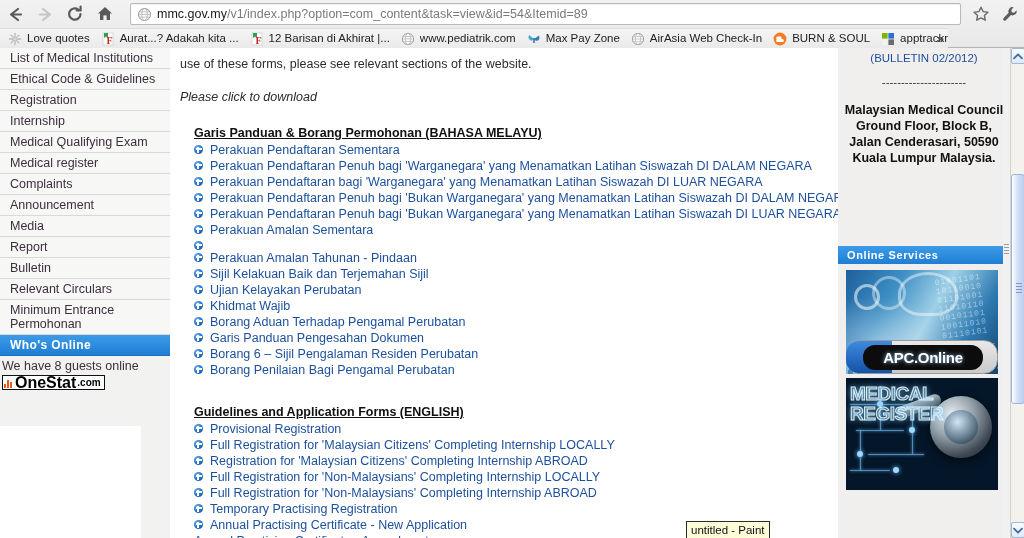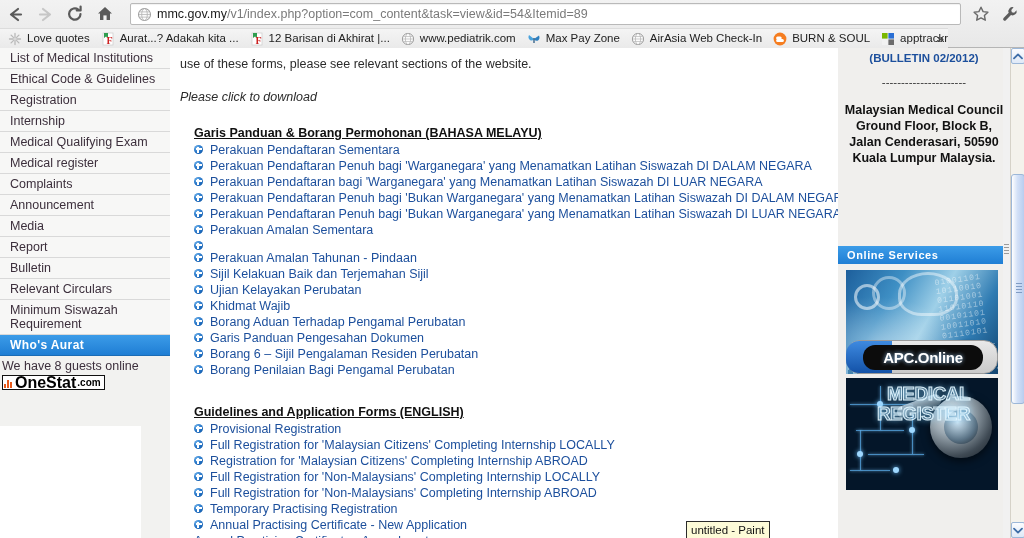--- a/index.html
+++ b/index.html
@@ -146,21 +146,21 @@
   }
 
   
   #right-col {
     position:absolute; left:838px; top:0; width:172px; height:490px;
     background:#f0efed;
   }
   #bulletin-box {
     background:#f0efed; padding:4px 6px 0 6px; text-align:center;
   }
-  #bulletin-label { font-size:11.5px; color:#1c4f9c; font-weight:bold; }
+  #bulletin-label { font-size:11.5px; color:#1c4f9c; font-weight:normal; }
   #bulletin-rule { font-size:11.5px; color:#333; margin-top:12px; letter-spacing:0px; }
   #address-block {
     text-align:center; font-size:12.5px; color:#111; line-height:16px;
     margin-top:14px; font-weight:bold;
   }
   #online-services-bar {
     position:absolute; left:0; top:198px; width:169px; height:18px;
     background:linear-gradient(#3c9ce8,#1f7ed4);
     color:#ffffff; font-weight:bold; font-size:11px; letter-spacing:0.6px;
     display:flex; align-items:center; padding-left:9px;
@@ -244,21 +244,20 @@
   .mr-photo .scope-tube {
     position:absolute; right:56px; top:22px; width:46px; height:12px; border-radius:8px;
     background:linear-gradient(#cdd6dd,#5a6872); transform:rotate(-20deg); opacity:0.85;
   }
   #mr-title {
     position:absolute; left:4px; top:6px; width:120px;
     font-size:19px; font-weight:bold; line-height:20px; letter-spacing:-0.5px;
     color:rgba(200,235,255,0.30);
     -webkit-text-stroke:1px rgba(225,245,255,0.95);
     text-shadow:0 0 6px rgba(130,210,255,0.9);
-    text-align:right;
   }
 
   
   #inner-scroll {
     position:absolute; left:1003px; top:0; width:7px; height:490px; background:#f1f1f1;
   }
   #inner-scroll .grip { position:absolute; left:1px; top:196px; width:5px; height:16px; }
   #inner-scroll .grip i { display:block; height:1px; background:#9b9b9b; margin-bottom:2px; }
 
   
@@ -429,23 +428,23 @@
       <li>Registration</li>
       <li>Internship</li>
       <li>Medical Qualifying Exam</li>
       <li>Medical register</li>
       <li>Complaints</li>
       <li>Announcement</li>
       <li>Media</li>
       <li>Report</li>
       <li>Bulletin</li>
       <li>Relevant Circulars</li>
-      <li class="two-line">Minimum Siswazah Requirement</li>
+      <li class="two-line">Minimum Entrance Permohonan</li>
     </ul>
-    <div id="whos-online-header">Who's Aurat</div>
+    <div id="whos-online-header">Who's Online</div>
     <div id="whos-online-text">We have 8 guests online</div>
     <div id="onestat-badge">
       <span id="onestat-bars">
           <i style="height:4px"></i>
           <i style="height:8px"></i>
           <i style="height:6px"></i>
         </span>
       <span id="onestat-name">OneStat</span>
       <span id="onestat-com">.com</span>
     </div>

